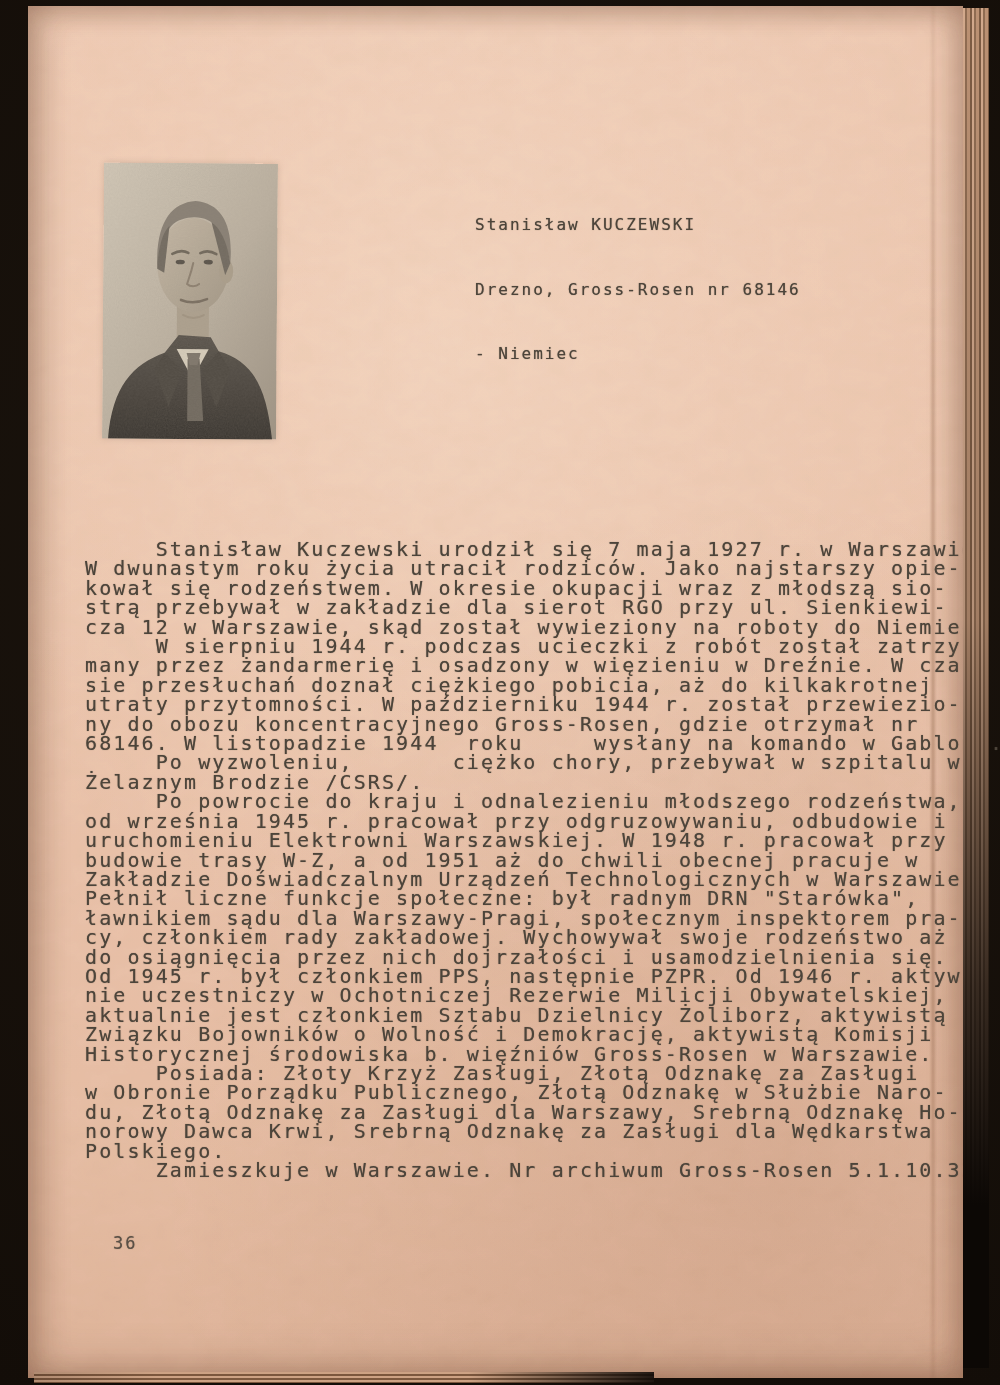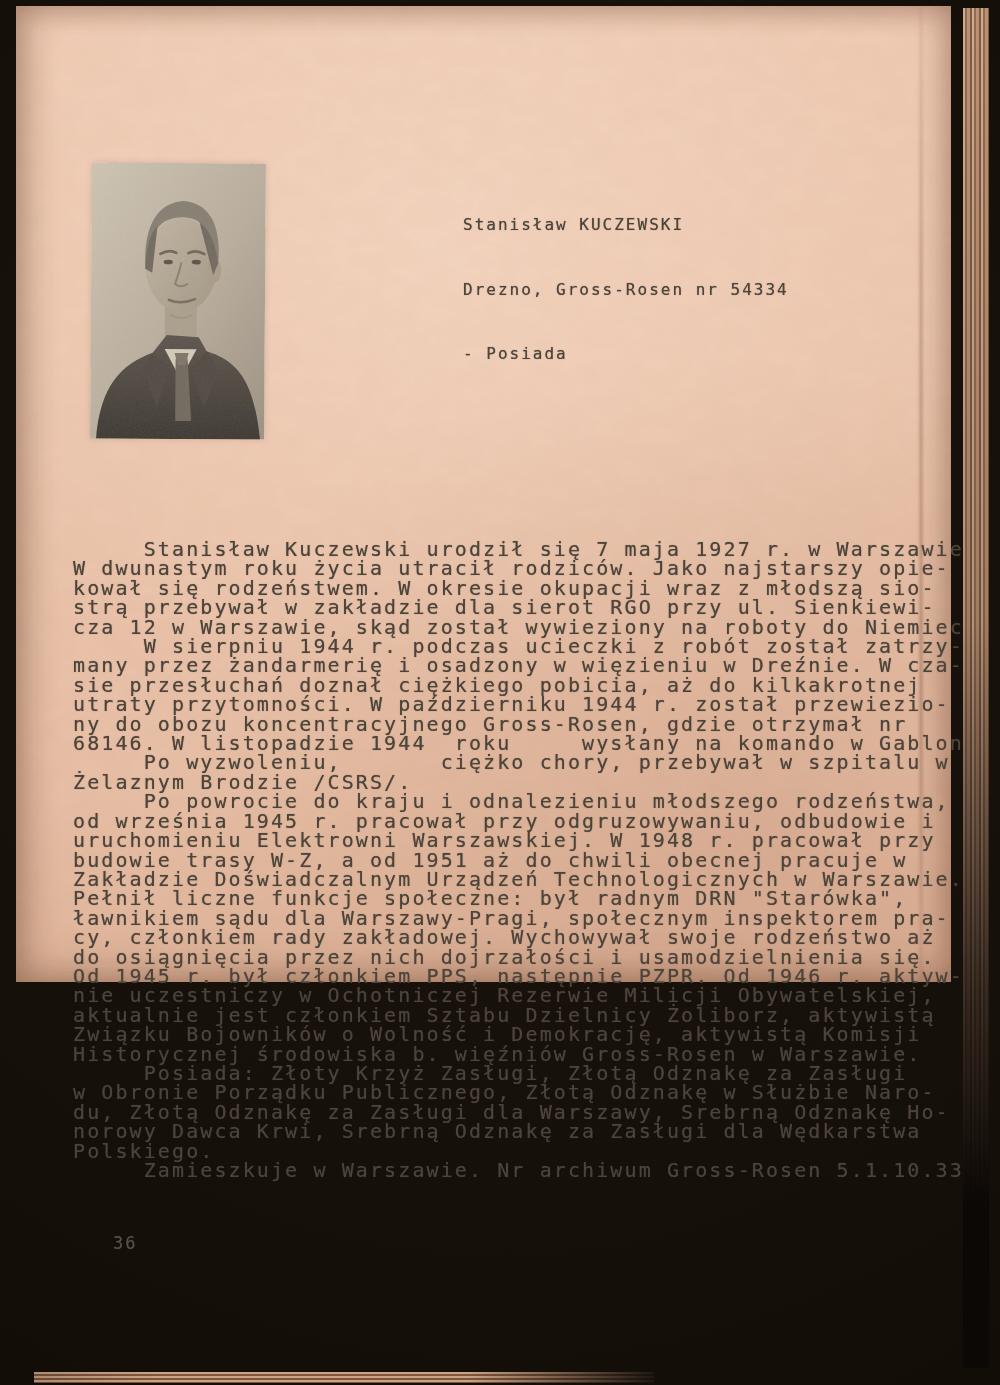--- a/index.html
+++ b/index.html
@@ -10,22 +10,22 @@
     position: relative;
     width: 1000px;
     height: 1385px;
     overflow: hidden;
     background: radial-gradient(140% 100% at 50% 40%, #1c150e 0%, #130d08 70%, #0a0704 100%);
     font-family: "DejaVu Sans Mono", "Liberation Mono", monospace;
   }
 
   .paper {
     position: absolute;
-    left: 16px; top: 6px;
-    width: 935px; height: 976px;
+    left: 28px; top: 6px;
+    width: 935px; height: 1372px;
     background:
       radial-gradient(90% 70% at 45% 25%, rgba(255,240,222,0.30), rgba(255,240,222,0) 65%),
       radial-gradient(120% 90% at 80% 85%, rgba(120,60,30,0.12), rgba(120,60,30,0) 55%),
       linear-gradient(180deg, #efcbb4 0%, #ecc6ae 45%, #e8c0a7 78%, #e0b69c 100%);
     box-shadow:
       inset 14px 0 30px rgba(80,40,20,0.20),
       inset -10px 0 26px rgba(80,40,20,0.16),
       inset 0 -18px 40px rgba(80,40,20,0.14),
       inset 0 10px 24px rgba(110,60,30,0.10);
   }
@@ -102,21 +102,20 @@
     text-shadow: 0 0 1px rgba(76,68,58,0.65);
   }
 
   .page-number {
     position: absolute;
     left: 85px; top: 1227px;
     color: #5a5046;
     font-size: 17px;
     letter-spacing: 2px;
     text-shadow: 0 0 1px rgba(80,70,60,0.6);
-    margin-left: 12px;
   }
 </style>
 </head>
 <body>
 
 <div class="scene">
 
   <div class="paper">
 
     <svg class="paper-grain" aria-hidden="true">
@@ -169,22 +168,22 @@
         <ellipse cx="105" cy="99" rx="4.6" ry="2.3" fill="#554a3c"></ellipse>
         <path d="M90 100 C88 110 85 117 84 121 C87 124 93 124 96 121" stroke="#91795f" stroke-width="2" fill="none" stroke-linecap="round"></path>
         <path d="M78 137 Q90 142 104 136" stroke="#7b6650" stroke-width="2.6" fill="none" stroke-linecap="round"></path>
         <path d="M80 152 Q90 158 101 152" stroke="#a18a6e" stroke-width="2" fill="none" stroke-linecap="round" opacity="0.7"></path>
         <rect width="174" height="276" filter="url(#phGrain)"></rect>
       </svg>
     </div>
 
     <div class="header">
       <div>Stanisław KUCZEWSKI</div>
-      <div>Drezno, Gross-Rosen nr 54334</div>
-      <div>- Posiada</div>
+      <div>Drezno, Gross-Rosen nr 68146</div>
+      <div>- Niemiec</div>
     </div>
 
     <div class="body-text">     Stanisław Kuczewski urodził się 7 maja 1927 r. w Warszawie.
 W dwunastym roku życia utracił rodziców. Jako najstarszy opie-
 kował się rodzeństwem. W okresie okupacji wraz z młodszą sio-
 strą przebywał w zakładzie dla sierot RGO przy ul. Sienkiewi-
 cza 12 w Warszawie, skąd został wywieziony na roboty do Niemiec.
      W sierpniu 1944 r. podczas ucieczki z robót został zatrzy-
 many przez żandarmerię i osadzony w więzieniu w Dreźnie. W cza-
 sie przesłuchań doznał ciężkiego pobicia, aż do kilkakrotnej

